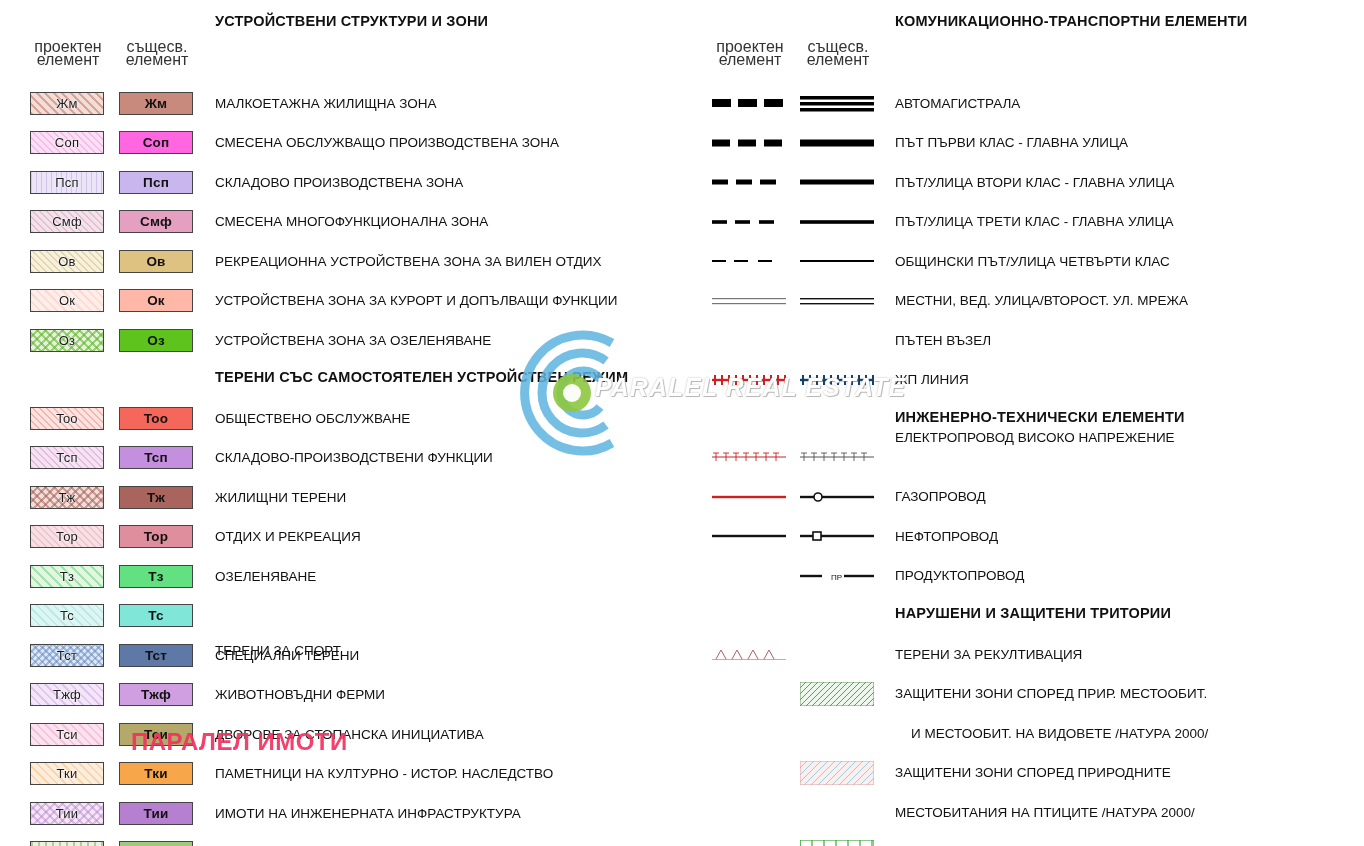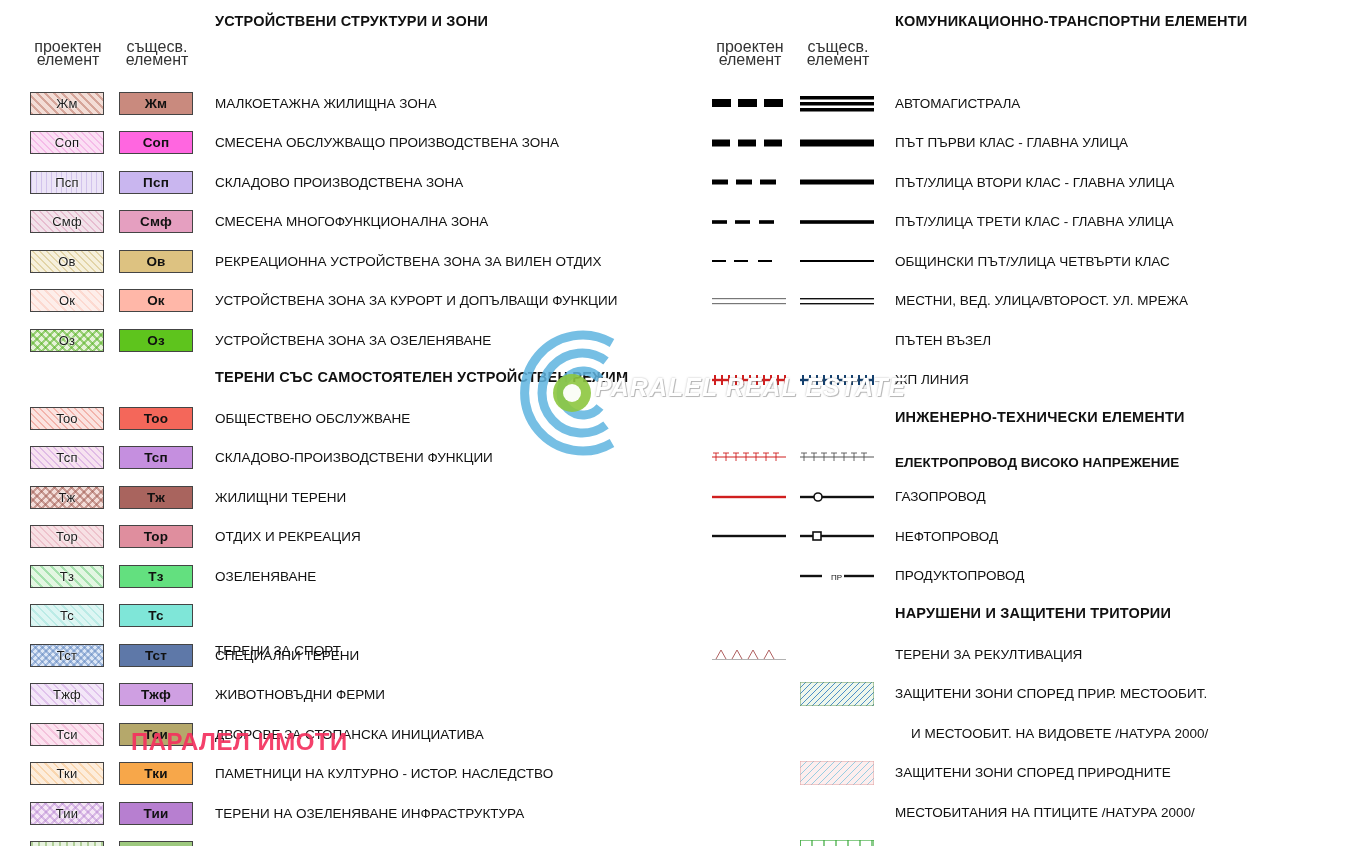--- a/index.html
+++ b/index.html
@@ -366,21 +366,21 @@
       <div class="swatch proj" style="background: repeating-linear-gradient(45deg, rgba(175, 120, 205, 0.4) 0px, rgba(175, 120, 205, 0.4) 2px, transparent 2px, transparent 6px), repeating-linear-gradient(-45deg, rgba(175, 120, 205, 0.4) 0px, rgba(175, 120, 205, 0.4) 2px, transparent 2px, transparent 6px) rgb(245, 230, 246);">
         <span style="position: relative; z-index: 2; font-size: 13px; font-weight: 500; color: rgb(26, 26, 26); text-shadow: rgb(255, 255, 255) 0px 0px 2px, rgb(255, 255, 255) 0px 0px 2px; white-space: nowrap; font-family: &quot;Liberation Sans&quot;, sans-serif;">Тии</span>
       </div>
     </div>
     <div class="row left-exist" style="top: 800px;">
       <div class="swatch" style="background: rgb(183, 127, 208);">
         <span style="font-size: 13.5px; font-weight: bold; color: rgb(17, 17, 17); font-family: &quot;Liberation Sans&quot;, sans-serif;">Тии</span>
       </div>
     </div>
     <div class="row left-label" style="top: 800px;">
-      <span class="label">ТЕРЕНИ НА ОЗЕЛЕНЯВАНЕ ИНФРАСТРУКТУРА</span>
+      <span class="label">ИМОТИ НА ИНЖЕНЕРНАТА ИНФРАСТРУКТУРА</span>
     </div>
     <div class="row left-proj" style="top: 839.5px;">
       <div class="swatch proj" style="background: repeating-linear-gradient(90deg, rgba(120, 170, 80, 0.5) 0px, rgba(120, 170, 80, 0.5) 2px, transparent 2px, transparent 7px) rgb(232, 243, 224);">
         <span style="position: relative; z-index: 2; font-size: 13px; font-weight: 500; color: rgb(26, 26, 26); text-shadow: rgb(255, 255, 255) 0px 0px 2px, rgb(255, 255, 255) 0px 0px 2px; white-space: nowrap; font-family: &quot;Liberation Sans&quot;, sans-serif;">Тжт</span>
       </div>
     </div>
     <div class="row left-exist" style="top: 839.5px;">
       <div class="swatch" style="background: rgb(158, 201, 127);">
         <span style="font-size: 13.5px; font-weight: bold; color: rgb(17, 17, 17); font-family: &quot;Liberation Sans&quot;, sans-serif;">Тжт</span>
       </div>
@@ -637,21 +637,21 @@
           <rect x="0" y="11.5" width="74" height="1" fill="#555"></rect>
           <path d="M4 8 L4 16 M1 8 L7 8" stroke="#555" stroke-width="0.9" fill="none"></path>
           <path d="M14 8 L14 16 M11 8 L17 8" stroke="#555" stroke-width="0.9" fill="none"></path>
           <path d="M24 8 L24 16 M21 8 L27 8" stroke="#555" stroke-width="0.9" fill="none"></path>
           <path d="M34 8 L34 16 M31 8 L37 8" stroke="#555" stroke-width="0.9" fill="none"></path>
           <path d="M44 8 L44 16 M41 8 L47 8" stroke="#555" stroke-width="0.9" fill="none"></path>
           <path d="M54 8 L54 16 M51 8 L57 8" stroke="#555" stroke-width="0.9" fill="none"></path>
           <path d="M64 8 L64 16 M61 8 L67 8" stroke="#555" stroke-width="0.9" fill="none"></path>
         </svg></div>
     </div>
-    <div class="row right-label" style="top: 449px; font-weight: bold;">
+    <div class="row right-label" style="top: 424px;">
       <span class="label">ЕЛЕКТРОПРОВОД ВИСОКО НАПРЕЖЕНИЕ</span>
     </div>
     <div class="row right-proj" style="top: 483.5px;">
       <div class="linecell"><svg width="74" height="24" viewBox="0 0 74 24" xmlns="http://www.w3.org/2000/svg">
     <defs>
             <clipPath id="cl">
               <rect x="0" y="0" width="74" height="24"></rect>
             </clipPath>
           </defs>
           <rect x="0" y="10.8" width="74" height="2.4" fill="#d01f1f"></rect>

